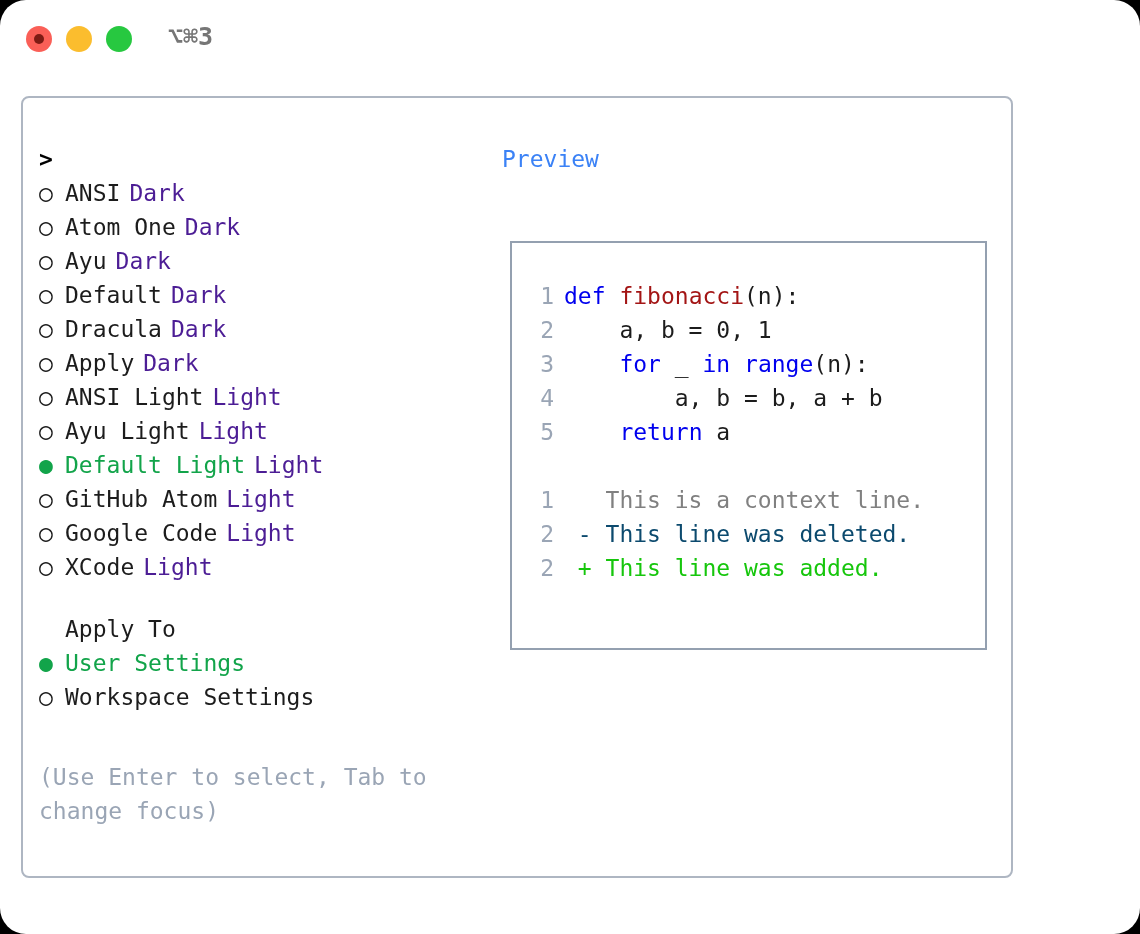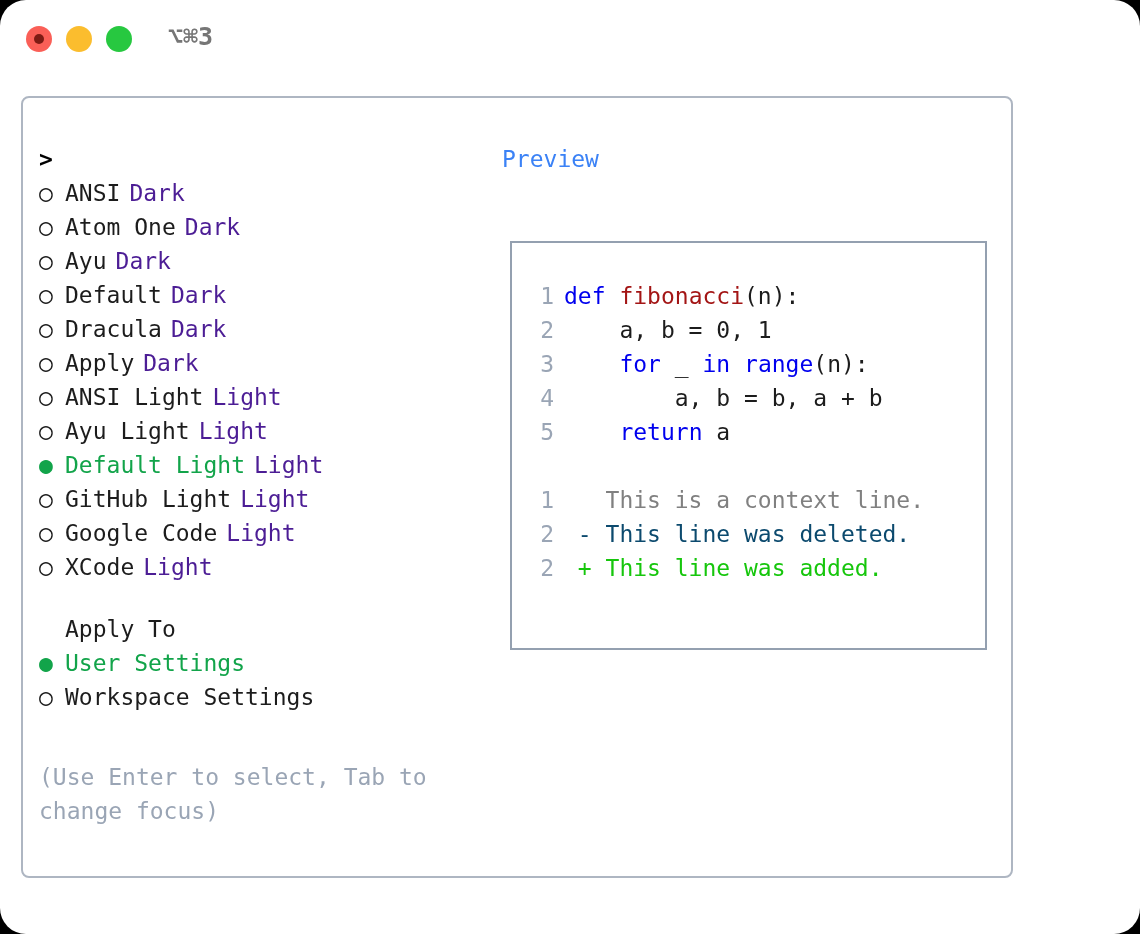--- a/index.html
+++ b/index.html
@@ -193,21 +193,21 @@
       <div id="theme-list">
           <div class="row"><span class="marker marker-empty">○</span><span class="label">ANSI</span><span class="badge">Dark</span></div>
           <div class="row"><span class="marker marker-empty">○</span><span class="label">Atom One</span><span class="badge">Dark</span></div>
           <div class="row"><span class="marker marker-empty">○</span><span class="label">Ayu</span><span class="badge">Dark</span></div>
           <div class="row"><span class="marker marker-empty">○</span><span class="label">Default</span><span class="badge">Dark</span></div>
           <div class="row"><span class="marker marker-empty">○</span><span class="label">Dracula</span><span class="badge">Dark</span></div>
           <div class="row"><span class="marker marker-empty">○</span><span class="label">Apply</span><span class="badge">Dark</span></div>
           <div class="row"><span class="marker marker-empty">○</span><span class="label">ANSI Light</span><span class="badge">Light</span></div>
           <div class="row"><span class="marker marker-empty">○</span><span class="label">Ayu Light</span><span class="badge">Light</span></div>
           <div class="row"><span class="marker marker-sel">●</span><span class="label-sel">Default Light</span><span class="badge">Light</span></div>
-          <div class="row"><span class="marker marker-empty">○</span><span class="label">GitHub Light</span><span class="badge">Light</span></div>
+          <div class="row"><span class="marker marker-empty">○</span><span class="label">GitHub Atom</span><span class="badge">Light</span></div>
           <div class="row"><span class="marker marker-empty">○</span><span class="label">Google Code</span><span class="badge">Light</span></div>
           <div class="row"><span class="marker marker-empty">○</span><span class="label">XCode</span><span class="badge">Light</span></div>
         </div>
 
       <div id="spacer-1"></div>
 
       <div class="row">
         <span class="marker marker-blank">○</span><span class="section-title">Apply To</span>
       </div>
 

